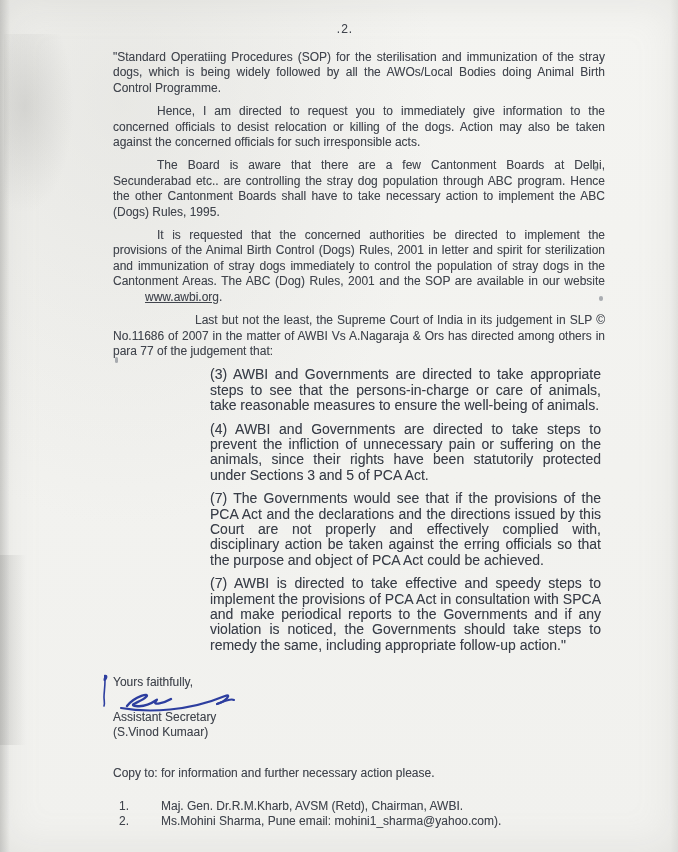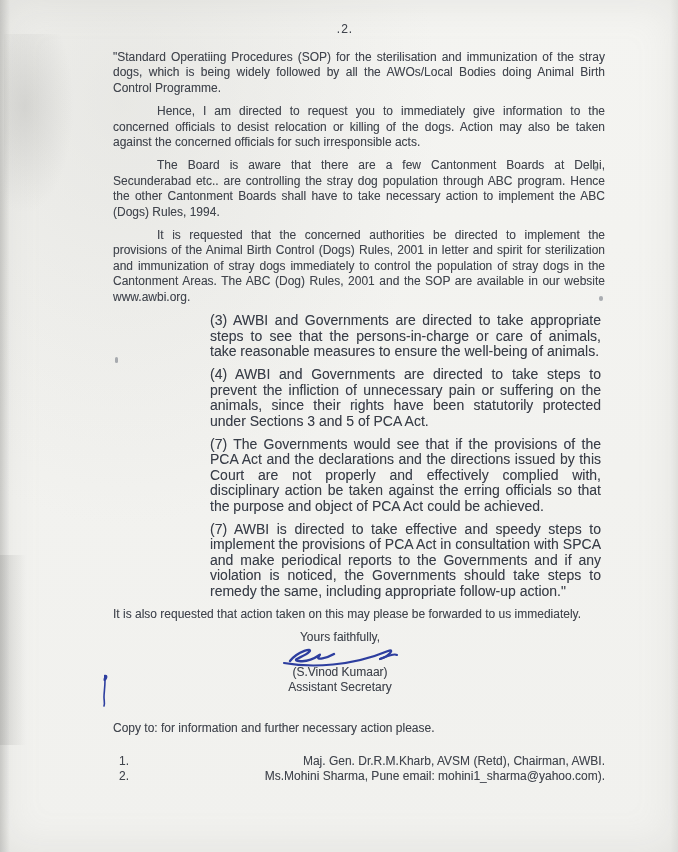--- a/index.html
+++ b/index.html
@@ -43,78 +43,78 @@
     text-align:justify;
   }
   p.indent1{text-indent:44px;}
   p.indent2{text-indent:82px;}
   p.quote{
     margin:0 4px 8px 97px;
     font-size:14px;line-height:15.4px;
     text-align:justify;
     color:#383d47;
   }
-  .link{cursor:pointer;}
+  .link{text-decoration:underline;cursor:pointer;margin-left:32px;}
   .closing{
-    margin-top:8px;
-    text-align:center;
+    margin-top:22px;
+    text-align:left;
     padding-right:38px;
     font-size:12px;line-height:15px;
   }
   .sig-wrap{height:24px;margin:-1px 2px -3px 0;}
   .sig-wrap svg{display:inline-block;}
   .inkmark{left:96px;top:672px;}
   .copyto{margin-top:26px;font-size:12px;line-height:15.5px;}
   .cc-list{margin-top:17px;}
   .cc-row{display:flex;}
   .cc-num{width:42px;flex:0 0 42px;margin-left:6px;}
-  .cc-text{flex:1;text-align:right;}
+  .cc-text{flex:1;}
 </style>
 </head>
 <body>
 
 <div class="page">
 
   <div class="artifact edge-left"></div>
   <div class="artifact smudge-topleft"></div>
   <div class="artifact smudge-midleft"></div>
   <div class="artifact edge-right"></div>
   <div class="artifact speck s1"></div>
   <div class="artifact speck s2"></div>
   <div class="artifact speck s3"></div>
 
   <div class="pagenum">.2.</div>
 
   <p class="para">"Standard Operatiing Procedures (SOP) for the sterilisation and immunization of the stray dogs, which is being widely followed by all the AWOs/Local Bodies doing Animal Birth Control Programme.</p>
 
   <p class="para indent1">Hence, I am directed to request you to immediately give information to the concerned officials to desist relocation or killing of the dogs. Action may also be taken against the concerned officials for such irresponsible acts.</p>
 
-  <p class="para indent1">The Board is aware that there are a few Cantonment Boards at Delhi, Secunderabad etc.. are controlling the stray dog population through ABC program. Hence the other Cantonment Boards shall have to take necessary action to implement the ABC (Dogs) Rules, 1994.</p>
+  <p class="para indent1">The Board is aware that there are a few Cantonment Boards at Delhi, Secunderabad etc.. are controlling the stray dog population through ABC program. Hence the other Cantonment Boards shall have to take necessary action to implement the ABC (Dogs) Rules, 1995.</p>
 
   <p class="para indent1"><span>It is requested that the concerned authorities be directed to implement the provisions of the Animal Birth Control (Dogs) Rules, 2001 in letter and spirit for sterilization and immunization of stray dogs immediately to control the population of stray dogs in the Cantonment Areas. The ABC (Dog) Rules, 2001 and the SOP are available in our website </span><span class="link">www.awbi.org</span><span>.</span></p>
 
+  <p class="para indent2">Last but not the least, the Supreme Court of India in its judgement in SLP © No.11686 of 2007 in the matter of AWBI Vs A.Nagaraja &amp; Ors has directed among others in para 77 of the judgement that:</p>
 
   <p class="quote">(3) AWBI and Governments are directed to take appropriate steps to see that the persons-in-charge or care of animals, take reasonable measures to ensure the well-being of animals.</p>
   <p class="quote">(4) AWBI and Governments are directed to take steps to prevent the infliction of unnecessary pain or suffering on the animals, since their rights have been statutorily protected under Sections 3 and 5 of PCA Act.</p>
   <p class="quote">(7) The Governments would see that if the provisions of the PCA Act and the declarations and the directions issued by this Court are not properly and effectively complied with, disciplinary action be taken against the erring officials so that the purpose and object of PCA Act could be achieved.</p>
   <p class="quote">(7) AWBI is directed to take effective and speedy steps to implement the provisions of PCA Act in consultation with SPCA and make periodical reports to the Governments and if any violation is noticed, the Governments should take steps to remedy the same, including appropriate follow-up action."</p>
 
-  <p class="para">It is also requested that action taken on this may please be forwarded to us immediately.</p>
 
   <div class="closing">
     <div>Yours faithfully,</div>
     <div class="sig-wrap">
       <svg width="126" height="26" viewBox="0 0 126 26" fill="none">
         <path d="M14 17 C22 7 38 3 33 8 C28 13 14 16 23 17 C37 19 47 7 43 12 C39 17 51 14 58 10" stroke-width="2.4" stroke-linecap="round" fill="none" stroke="#2d3e9f"></path>
         <path d="M8 19 C36 24 76 22 112 7 C119 4 114 12 104 15" stroke-width="2.2" stroke-linecap="round" fill="none" stroke="#2d3e9f"></path>
         <path d="M104 15 C110 13 117 9 121 11" stroke-width="2" stroke-linecap="round" fill="none" stroke="#2d3e9f"></path>
       </svg>
     </div>
+    <div>Assistant Secretary</div>
     <div>(S.Vinod Kumaar)</div>
-    <div>Assistant Secretary</div>
   </div>
 
   <div class="artifact inkmark">
     <svg width="16" height="36" viewBox="0 0 16 36" fill="none">
       <path d="M8 3 C12 1.5 12.5 6 9.5 8.5 C7.5 10 7 8 8 5.5 Z" fill="#2d3e9f"></path>
       <path d="M9 8.5 C9 15 8 21 8 25 C8 28.5 9 31 8 34" stroke-width="1.6" stroke-linecap="round" fill="none" stroke="#2d3e9f"></path>
     </svg>
   </div>
 
   <div class="copyto">

